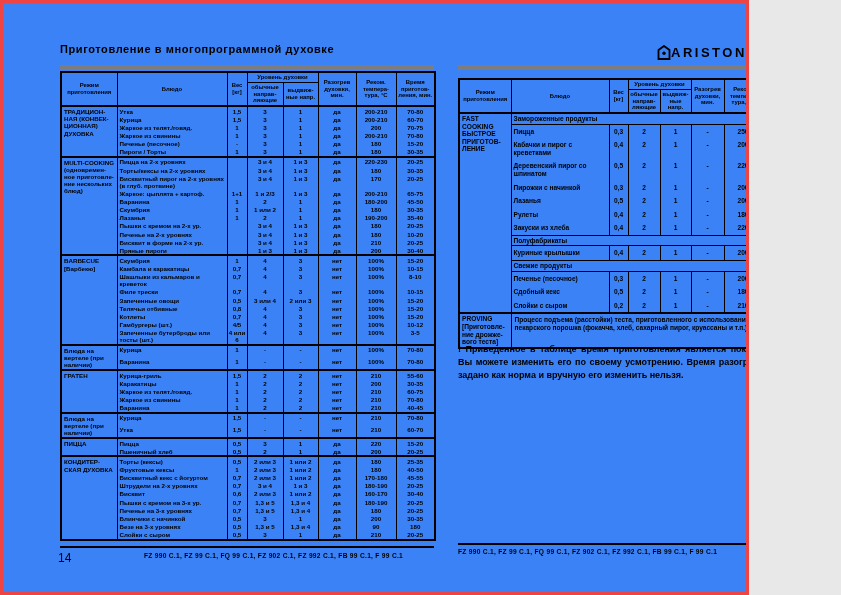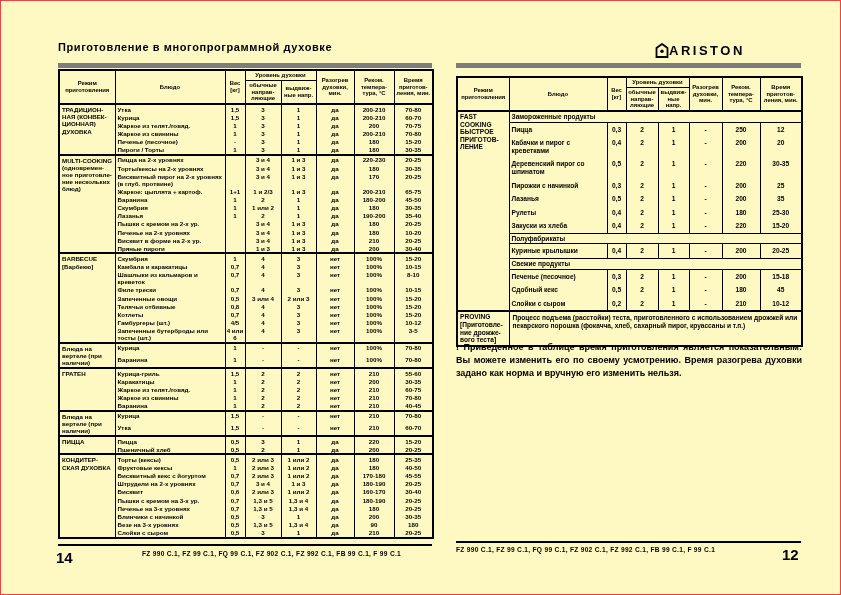--- a/index.html
+++ b/index.html
@@ -1,19 +1,19 @@
 <!DOCTYPE html>
 <html><head>
 <meta charset="utf-8">
 <style>
   * { margin:0; padding:0; box-sizing:border-box; }
   html,body { background:#e8e8e8; }
   .canvas {
-    position:relative; width:841px; height:595px; background:#fef9c3;
-    border:1px solid #ef4444; overflow:hidden;
+    position:relative; width:749px; height:595px; background:#3b82f6;
+    border:3px solid #ef4444; overflow:hidden;
     font-family:"Liberation Sans", sans-serif; color:#000;
   }
   
   .doc-title {
     position:absolute; left:57px; top:40px; font-size:11px; font-weight:bold;
     letter-spacing:0.6px;
   }
   .title-rule-left {
     position:absolute; left:57px; top:62px; width:374px; height:5px; background:#7d7d7d;
   }
@@ -45,21 +45,21 @@
   .right-table tbody.section td { font-size:6.6px; }
   .right-table td.dish, .right-table td.num { padding-top:3px; padding-bottom:3px; }
   
   .note-text {
     position:absolute; left:455px; top:340px; width:346px;
     font-size:9px; font-weight:bold; line-height:1.45; text-align:justify;
   }
   .footer-rule { position:absolute; height:2px; background:#000; }
   .footer-rule.fl { left:57px;  top:543px; width:374px; }
   .footer-rule.fr { left:455px; top:540px; width:345px; }
-  .page-num { position:absolute; font-size:15px; font-weight:bold; }
+  .page-num { position:absolute; font-size:12px; font-weight:normal; }
   .page-num.pl { left:55px;  top:548px; }
   .page-num.pr { left:781px; top:545px; }
   .models { position:absolute; font-size:6.6px; font-weight:bold; letter-spacing:0.3px; }
   .models.ml { left:110px; top:549px; width:321px; text-align:center; }
   .models.mr { left:455px; top:545px; width:330px; text-align:left; }
 </style>
 </head>
 <body>
 
 <div class="canvas">

